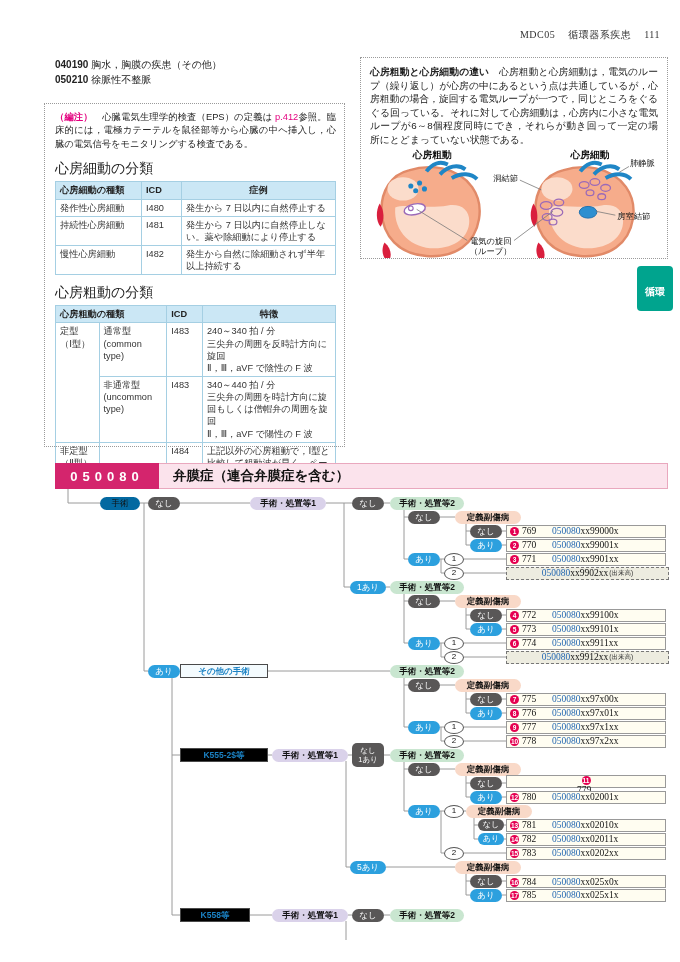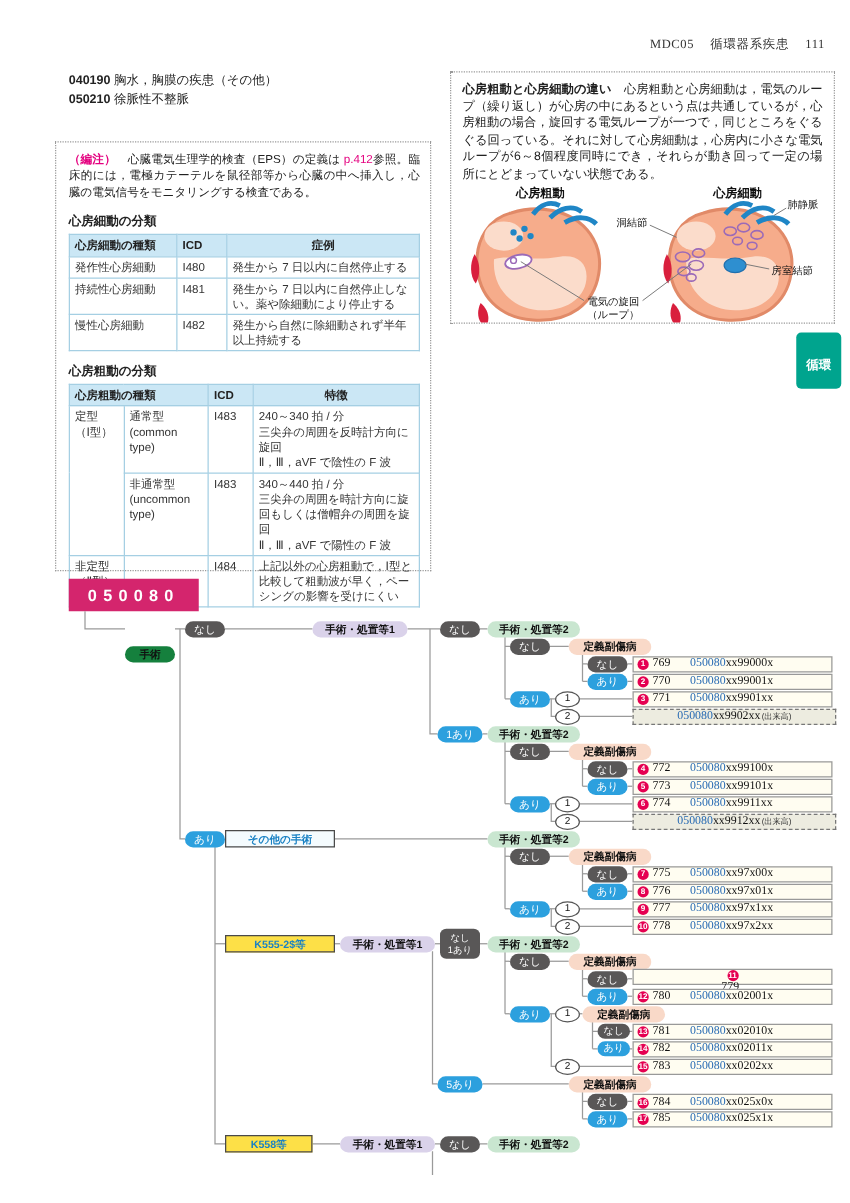--- a/index.html
+++ b/index.html
@@ -10,26 +10,26 @@
   .hdr { position:absolute; top:28px; right:20px; font-family:"Liberation Serif","DejaVu Serif",serif;
          font-size:10px; color:#333; letter-spacing:.5px; }
   .hdr span { margin-left:10px; }
 
   
   .entries { position:absolute; left:55px; top:57px; width:300px; font-size:10px; line-height:1.5; }
   .pill-badge { display:inline-block; border:1px solid #8a8a8a; border-radius:9px; padding:0 10px;
                 font-size:9.5px; line-height:14px; margin:2px 0; color:#222; background:#fff; }
 
   
-  .note-box { position:absolute; left:44px; top:113px; width:301px; height:344px;
+  .note-box { position:absolute; left:44px; top:103px; width:301px; height:344px;
               border:1px dotted #9a9a9a; padding:7px 8px 6px 10px; font-size:9.3px; }
   .note-p { line-height:1.45; text-align:justify; }
   .magenta { color:#e4007f; font-weight:bold; }
   .plink { color:#e4007f; }
-  .tbl-caption { font-weight:bold; font-size:10px; margin:9px 0 3px; }
+  .tbl-caption { font-weight:normal; font-size:14px; margin:9px 0 3px; }
   table.med { border-collapse:collapse; width:100%; font-size:9.2px; }
   table.med th, table.med td { border:1px solid #a5cfe3; padding:2px 4px; text-align:left;
                                vertical-align:top; line-height:1.32; color:#333; }
   table.med th { background:#cbe7f5; font-weight:bold; color:#222; }
   .pre { white-space:pre-line; }
   .ctr { text-align:center !important; }
 
   
   .side-box { position:absolute; left:360px; top:57px; width:308px; height:202px;
               border:1px dotted #9a9a9a; padding:7px 9px 0; font-size:9.8px; overflow:hidden; }
@@ -53,25 +53,25 @@
 
   
   .tree { position:absolute; left:0; top:487px; width:680px; height:460px; }
   .tree svg.links { position:absolute; left:0; top:0; }
   .tnode { position:absolute; display:flex; align-items:center; justify-content:center;
            height:13px; font-size:8.5px; line-height:1; white-space:nowrap; }
   .pill-gray  { background:#595757; color:#fff; border-radius:7px; }
   .pill-blue  { background:#2ca0de; color:#fff; border-radius:7px; }
   .pill-gray2 { background:#595757; color:#fff; border-radius:5px; height:24px; font-size:7.5px;
                 line-height:1.25; white-space:pre-line; text-align:center; }
-  .lbl-surgery { background:#15803d; border-radius:7px; font-weight:bold; color:#111;margin-top:20px; }
+  .lbl-surgery { background:#0369a1; border-radius:7px; font-weight:normal; color:#111; }
   .lbl-proc1 { background:#dad2ea; border-radius:7px; font-weight:bold; color:#111; }
   .lbl-proc2 { background:#c9e6d0; border-radius:7px; font-weight:bold; color:#111; }
   .lbl-comorb { background:#f9d9c8; border-radius:7px; font-weight:bold; color:#111; }
-  .box-branch { background:#fde047; border:1px solid #4a4a4a; color:#1b82c4; font-weight:bold; height:14px; }
+  .box-branch { background:#000000; border:1px solid #4a4a4a; color:#1b82c4; font-weight:bold; height:14px; }
   .box-white  { background:#f4fbfe; }
   .circle { background:#fff; border:1px solid #555; border-radius:50%; height:13px; font-size:8px; color:#111; }
   .sm { height:12px; font-size:8px; }
 
   .code-box { position:absolute; height:13px; width:160px; background:#fffdf1; border:1px solid #999;
               display:flex; align-items:center; padding:0 3px;
               font-family:"Liberation Serif","DejaVu Serif",serif; font-size:9.5px; }
   .cbadge { width:9px; height:9px; border-radius:50%; background:#e50051; color:#fff; font-size:6.5px;
             font-weight:bold; display:flex; align-items:center; justify-content:center;
             font-family:"Liberation Sans",sans-serif; flex:none; }
@@ -229,20 +229,21 @@
     </svg>
   </div>
 
   <div class="tab">
     <div class="l1">05</div>
     <div class="l2">循環</div>
   </div>
 
   <div class="fc-title">
     <div class="fc-id">050080</div>
+    <div class="fc-name">弁膜症（連合弁膜症を含む）</div>
   </div>
 
   <div class="tree" id="tree">
     <svg class="links" width="680" height="460">
       <g fill="none" stroke="#9a9a9a" stroke-width="1" transform="translate(0,8)" id="linkg">
           <path d="M68,-6 V8 H100"></path>
           <path d="M140,8 H148"></path>
           <path d="M180,8 H250"></path>
           <path d="M326,8 H352"></path>
           <path d="M384,8 H390"></path>

